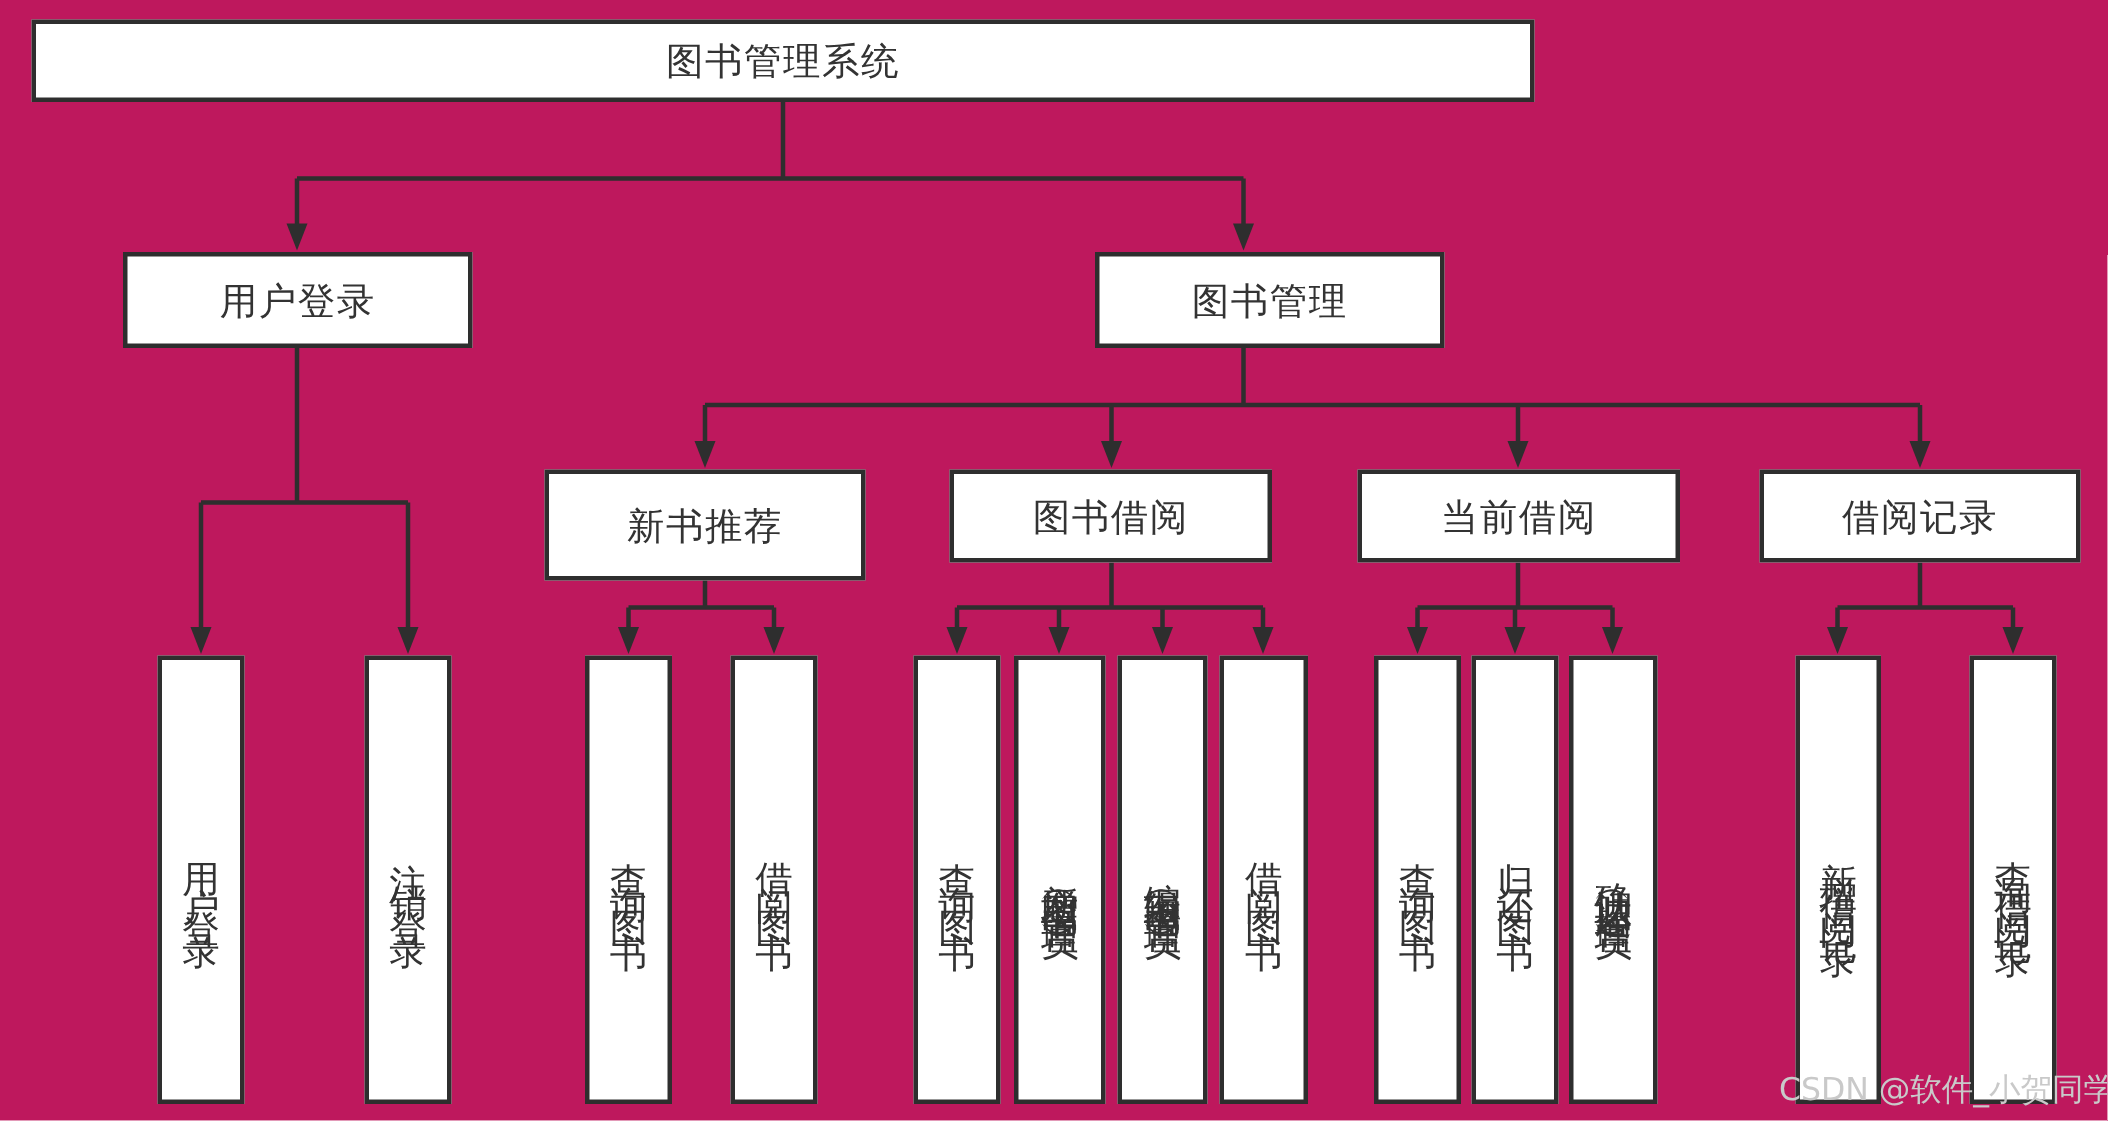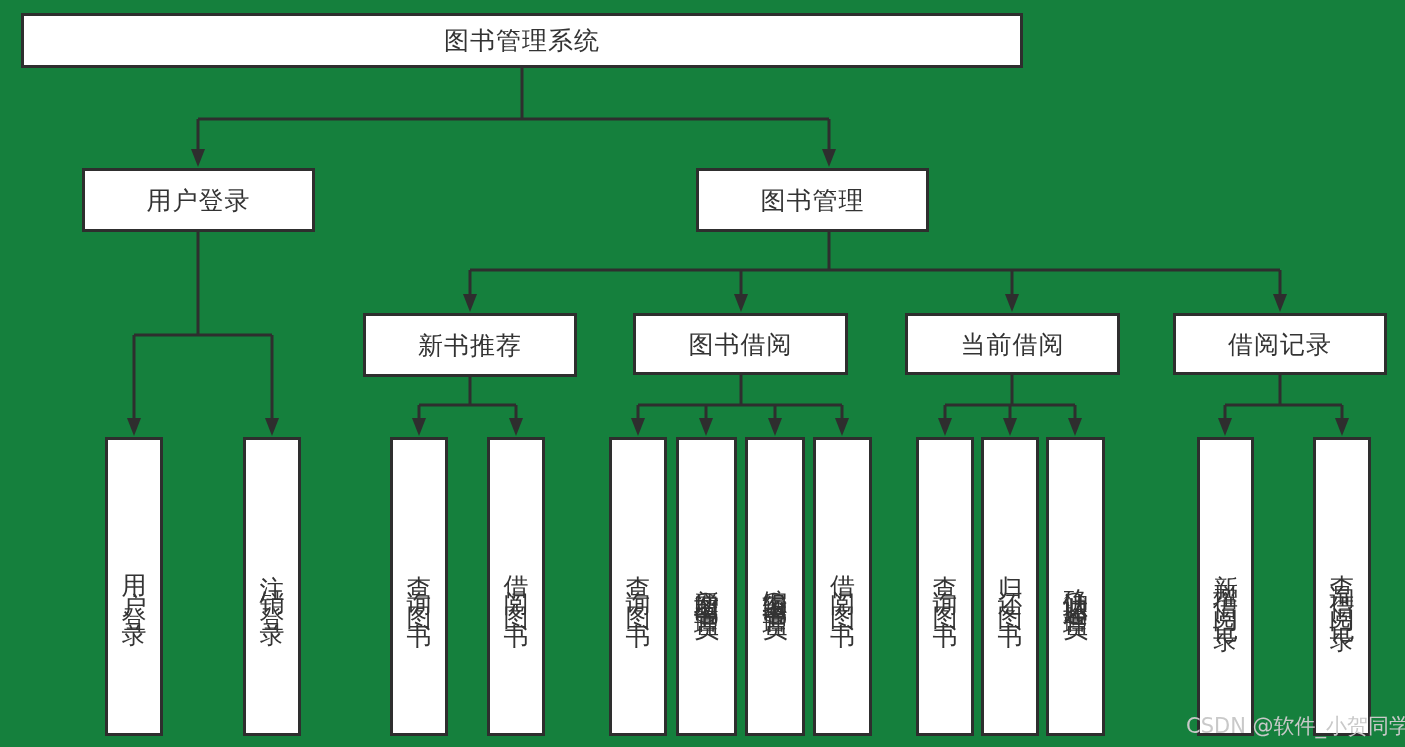--- a/index.html
+++ b/index.html
@@ -5,21 +5,21 @@
   html, body {
     margin: 0;
     padding: 0;
     background: #ffffff;
     font-family: "DejaVu Sans", "Liberation Sans", sans-serif;
   }
   .canvas {
     position: relative;
     width: 1405px;
     height: 747px;
-    background: #15803d;
+    background: #be185d;
     overflow: hidden;
   }
   svg.wires {
     position: absolute;
     left: 0; top: 0;
     width: 1405px; height: 747px;
   }
   .box {
     position: absolute;
     box-sizing: border-box;
@@ -38,22 +38,22 @@
     line-height: 1;
     white-space: nowrap;
   }
   .ls-wide  .vtext { letter-spacing: 16px; }
   .ls-med   .vtext { letter-spacing: 11px; }
   .ls-tight .vtext { letter-spacing: 4px; }
 
   
   .n-root          { left: 21px;   top: 13px;  width: 1002px; height: 55px; }
   .n-user-login    { left: 82px;   top: 168px; width: 233px;  height: 64px; }
-  .n-book-mgmt     { left: 696px;  top: 168px; width: 233px;  height: 64px; }
-  .n-new-book      { left: 363px;  top: 313px; width: 214px;  height: 64px; }
+  .n-book-mgmt     { left: 730px;  top: 168px; width: 233px;  height: 64px; }
+  .n-new-book      { left: 363px;  top: 313px; width: 214px;  height: 74px; }
   .n-book-borrow   { left: 633px;  top: 313px; width: 215px;  height: 62px; }
   .n-cur-borrow    { left: 905px;  top: 313px; width: 215px;  height: 62px; }
   .n-borrow-rec    { left: 1173px; top: 313px; width: 214px;  height: 62px; }
 
   
   .leaf { top: 437px; height: 299px; }
   .l-ul0 { left: 105px;  width: 58px; }
   .l-ul1 { left: 243px;  width: 58px; }
   .l-nb0 { left: 390px;  width: 58px; }
   .l-nb1 { left: 487px;  width: 58px; }

